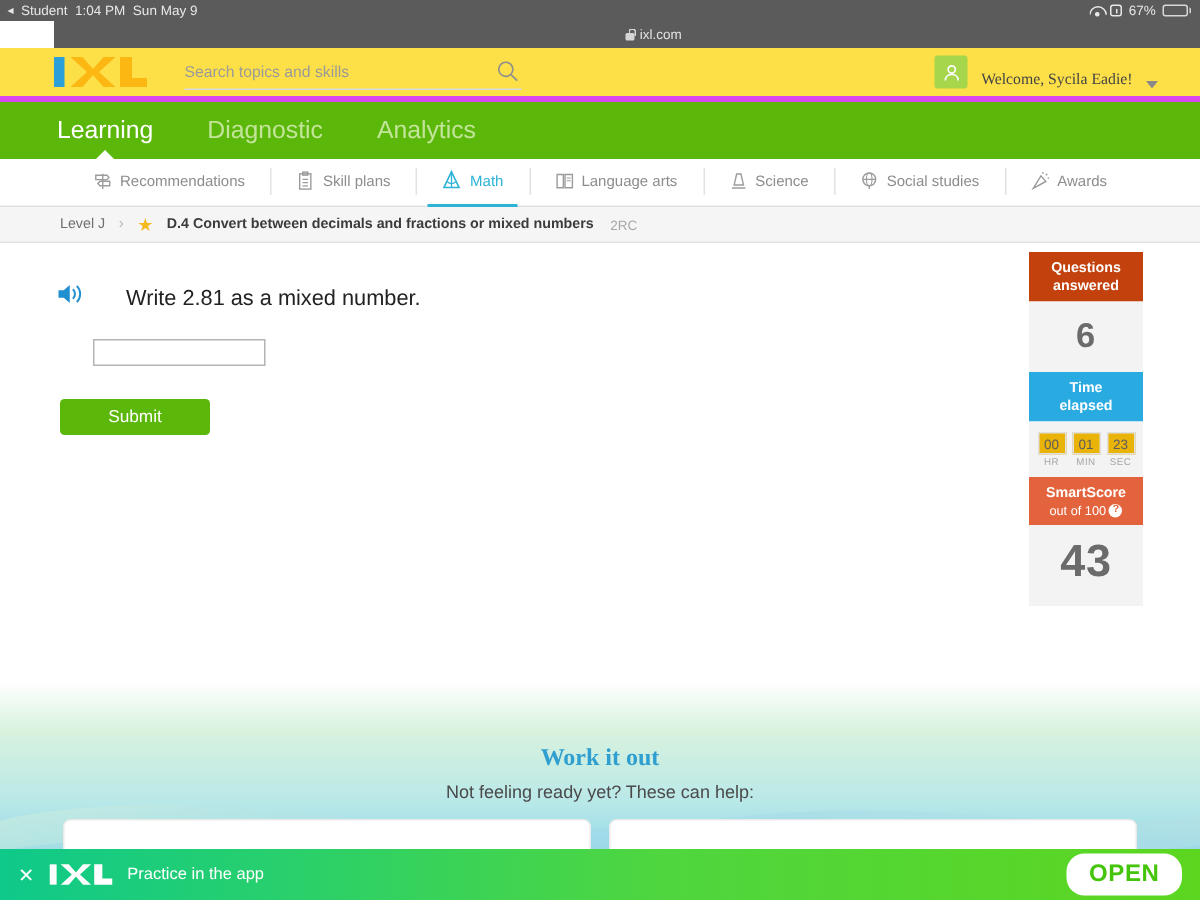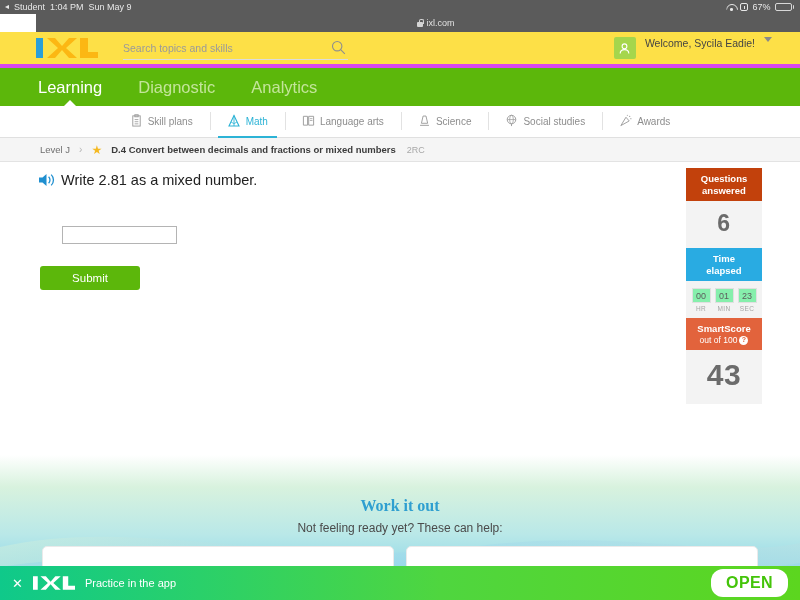--- a/index.html
+++ b/index.html
@@ -58,21 +58,21 @@
   .search-wrap {
     margin-left:25px; width:225px; position:relative;
     border-bottom:1px solid #dcdcdc; height:24px; display:flex; align-items:center;
   }
   .search-wrap input {
     border:0; outline:0; width:195px; font-size:10.5px; color:#555;
     font-family:"Liberation Sans", sans-serif; background:transparent;
   }
   .search-wrap input::placeholder { color:#9a9a9a; }
   .search-ico { position:absolute; right:2px; top:4px; }
-  .welcome { margin-left:auto; margin-right:28px; display:flex; align-items:flex-start; gap:9px; }
+  .welcome { margin-left:auto; margin-right:28px; display:flex; align-items:flex-end; gap:9px;font-family:Liberation Serif, serif; }
   .avatar {
     width:22px; height:22px; background:#a5d64c; border-radius:2px;
     display:flex; align-items:center; justify-content:center;
   }
   .welcome-text { font-size:10.5px; color:#444; }
   .caret-down { width:0;height:0;border-left:4px solid transparent;border-right:4px solid transparent;border-top:5px solid #8a8a8a; }
 
   
   .green-nav {
     position:absolute; top:68px; left:0; width:800px; height:38px;
@@ -113,21 +113,21 @@
     font-size:9.5px;
   }
   .bc-level { color:#6f6f6f; }
   .bc-sep { color:#b5b5b5; font-size:10px; }
   .bc-star { color:#f5b921; font-size:12px; line-height:1; }
   .bc-title { color:#3b3b3b; font-weight:bold; font-size:9.5px; }
   .bc-code { color:#a8a8a8; font-size:9px; margin-left:2px; }
 
   
   .question-row {
-    position:absolute; top:172px; left:38px; display:flex; align-items:flex-start; gap:5px;
+    position:absolute; top:188px; left:38px; display:flex; align-items:center; gap:28px;
   }
   .speaker { cursor:pointer; }
   .q-text { font-size:14.5px; color:#222; }
   .answer-input {
     position:absolute; top:226px; left:62px;
     width:115px; height:18px; border:1px solid #b4b4b4; background:#fff;
     font-size:12px; padding:0 4px; font-family:"Liberation Sans", sans-serif;
   }
   .submit-btn {
     position:absolute; top:266px; left:40px;
@@ -147,21 +147,21 @@
   .sp-head.orange{ background:#e2633c; }
   .sp-head .sub { display:block; font-weight:normal; font-size:8.5px; }
   .sp-body {
     background:#f3f3f3; text-align:center; color:#6b6b6b;
   }
   .sp-big { font-size:23px; font-weight:bold; padding:9px 0 11px; letter-spacing:.5px; }
   .sp-big.big2 { font-size:30px; padding:8px 0 12px; }
   .timer { display:flex; justify-content:center; gap:4px; padding:7px 0 6px; }
   .t-unit { text-align:center; }
   .t-num {
-    background:#86efac; border:1px solid #e0e0e0; width:19px; height:15px;
+    background:#eab308; border:1px solid #e0e0e0; width:19px; height:15px;
     font-size:9px; color:#5d5d5d; display:flex; align-items:center; justify-content:center;
   }
   .t-lbl { font-size:6.5px; color:#a6a6a6; margin-top:2px; letter-spacing:.3px; }
   .qmark {
     display:inline-flex; align-items:center; justify-content:center;
     width:9px;height:9px;border-radius:50%;background:#fff;color:#e2633c;
     font-size:7px;font-weight:bold;vertical-align:middle;margin-left:2px;
   }
 
   
@@ -263,20 +263,30 @@
     <div class="gn-item">
       <span>Diagnostic</span>
     </div>
     <div class="gn-item">
       <span>Analytics</span>
     </div>
   </div>
 
   <div class="subject-bar">
 
+    <div class="sub-item">
+      <span>
+        <svg width="13" height="13" viewBox="0 0 14 14">
+          <line x1="7" y1="2" x2="7" y2="13" stroke="#9b9b9b" stroke-width="1"></line>
+          <polygon points="2,3 10,3 11.5,4.6 10,6.2 2,6.2" fill="none" stroke="#9b9b9b" stroke-width="1"></polygon>
+          <polygon points="12,7.4 5,7.4 3.5,9 5,10.6 12,10.6" fill="none" stroke="#9b9b9b" stroke-width="1"></polygon>
+        </svg>
+      </span>
+      <span>Recommendations</span>
+    </div>
 
     <div class="sub-item">
       <span>
         <svg width="13" height="13" viewBox="0 0 14 14">
           <rect x="3" y="2" width="8" height="11" fill="none" stroke="#9b9b9b" stroke-width="1"></rect>
           <rect x="5.2" y="0.8" width="3.6" height="2.2" fill="none" stroke="#9b9b9b" stroke-width="1"></rect>
           <line x1="5" y1="6" x2="9" y2="6" stroke="#9b9b9b" stroke-width=".9"></line>
           <line x1="5" y1="8.3" x2="9" y2="8.3" stroke="#9b9b9b" stroke-width=".9"></line>
           <line x1="5" y1="10.6" x2="9" y2="10.6" stroke="#9b9b9b" stroke-width=".9"></line>
         </svg>

